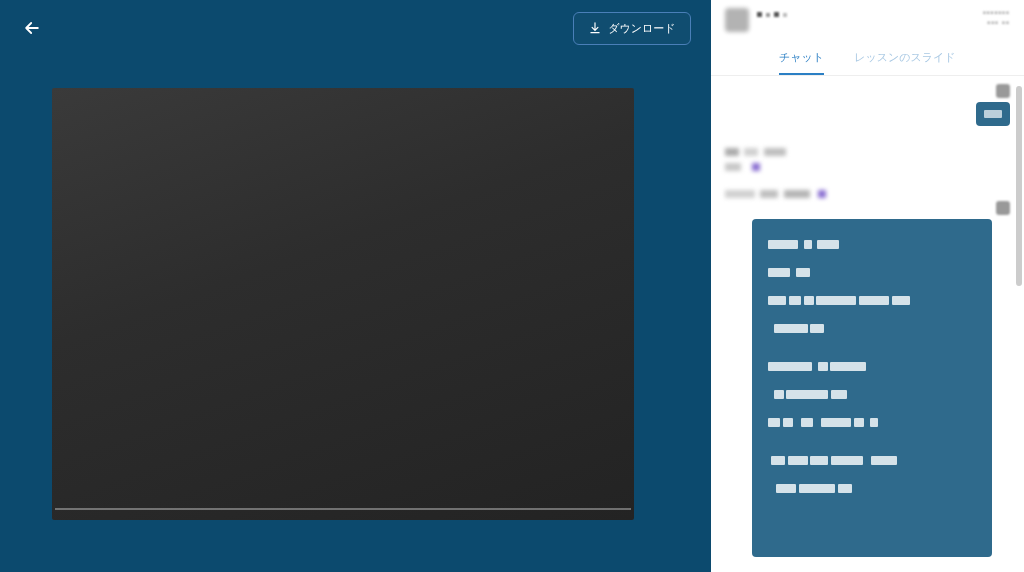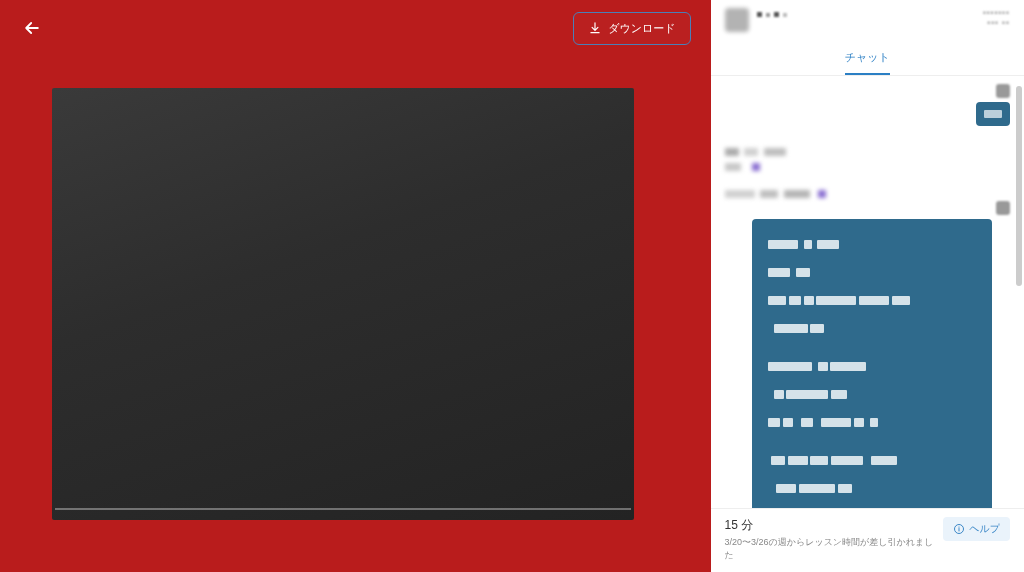--- a/index.html
+++ b/index.html
@@ -1,18 +1,18 @@
 <!DOCTYPE html>
 <html><head>
   <meta charset="utf-8">
   <style>
     * { margin: 0; padding: 0; box-sizing: border-box; }
     body { width: 1024px; height: 572px; font-family: -apple-system, 'Hiragino Sans', 'Meiryo', sans-serif; overflow: hidden; display: flex; }
     
-    .left-panel { width: 773px; height: 100%; background: #b91c1c; position: relative; }
+    .left-panel { width: 773px; height: 100%; background: #0c4a6e; position: relative; }
     .left-topbar { height: 56px; display: flex; align-items: center; padding: 0 20px; }
     .back-arrow { color: #fff; width: 24px; height: 24px; cursor: pointer; display: flex; align-items: center; justify-content: center; font-size: 20px; }
     .topbar-actions { margin-left: auto; display: flex; gap: 10px; }
     .action-btn { display: flex; align-items: center; gap: 6px; padding: 8px 14px; border-radius: 6px; font-size: 11px; color: #fff; cursor: pointer; background: rgba(255,255,255,0.02); }
     .download-btn { border: 1px solid #4a7fb8; }
     .delete-btn { border: 1px solid rgba(255,255,255,0.15); }
     .btn-icon { width: 14px; height: 14px; }
     
     .video-stage { position: absolute; left: 52px; top: 88px; width: 582px; height: 432px; background: linear-gradient(160deg, #3a3a3a 0%, #2d2d2d 40%, #232323 100%); border-radius: 2px; }
     .video-progress { position: absolute; bottom: 10px; left: 3px; right: 3px; height: 2px; background: rgba(255,255,255,0.35); }
@@ -88,20 +88,21 @@
       <span class="pix" style="width:4px;height:4px;background:#bbb;"></span>
     </div>
     <div class="meta-right">
       <div>▪▪▪▪▪▪▪</div>
       <div>▪▪▪ ▪▪</div>
     </div>
   </div>
 
   <div class="tabs">
     <div class="tab tab-active">チャット</div>
+    <div class="tab tab-inactive">レッスンのスライド</div>
   </div>
 
   <div class="chat-scroll">
     <div class="fake-scroll"></div>
 
     <div class="msg-row msg-right">
       <div style="display:flex;flex-direction:column;align-items:flex-end;gap:4px;">
         <div class="tiny-av"></div>
         <div class="bubble bubble-student" style="padding:4px 8px;">
           <span class="redact" style="width:18px;"></span>
@@ -152,26 +153,13 @@
         <div class="line">&nbsp;<span class="redact" style="width:14px;"></span>&nbsp;<span class="redact" style="width:20px;"></span>&nbsp;<span class="redact" style="width:18px;"></span>&nbsp;<span class="redact" style="width:32px;"></span>&nbsp;&nbsp;&nbsp;<span class="redact" style="width:26px;"></span></div>
         <div class="line">&nbsp;&nbsp;&nbsp;<span class="redact" style="width:20px;"></span>&nbsp;<span class="redact" style="width:36px;"></span>&nbsp;<span class="redact" style="width:14px;"></span></div>
         <div style="height:10px;"></div>
         <div class="line">&nbsp;&nbsp;&nbsp;&nbsp;</div>
       </div>
       <div class="tiny-av" style="margin-top:-18px;"></div>
     </div>
 
   </div>
 
-  <div class="footer">
-    <div class="footer-text">
-      <div class="duration">15 分</div>
-      <div class="deduct">3/20〜3/26の週からレッスン時間が差し引かれました</div>
-    </div>
-    <div class="help-btn">
-      <svg class="help-icon" viewBox="0 0 24 24" fill="none" stroke="#3b87c7" stroke-width="2">
-          <circle cx="12" cy="12" r="9"></circle>
-          <path d="M12 8v.5M12 11v5" stroke-linecap="round"></path>
-        </svg>
-      <span>ヘルプ</span>
-    </div>
-  </div>
 </div>
 
 </body></html>

